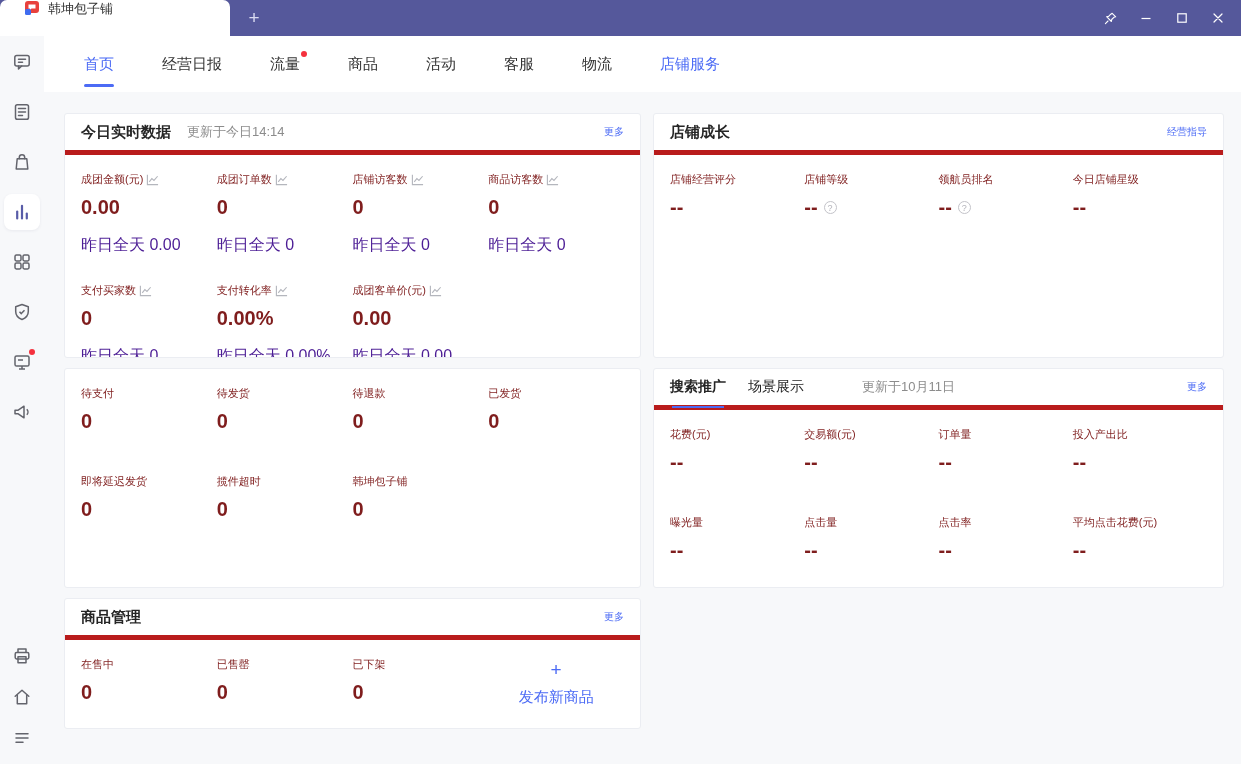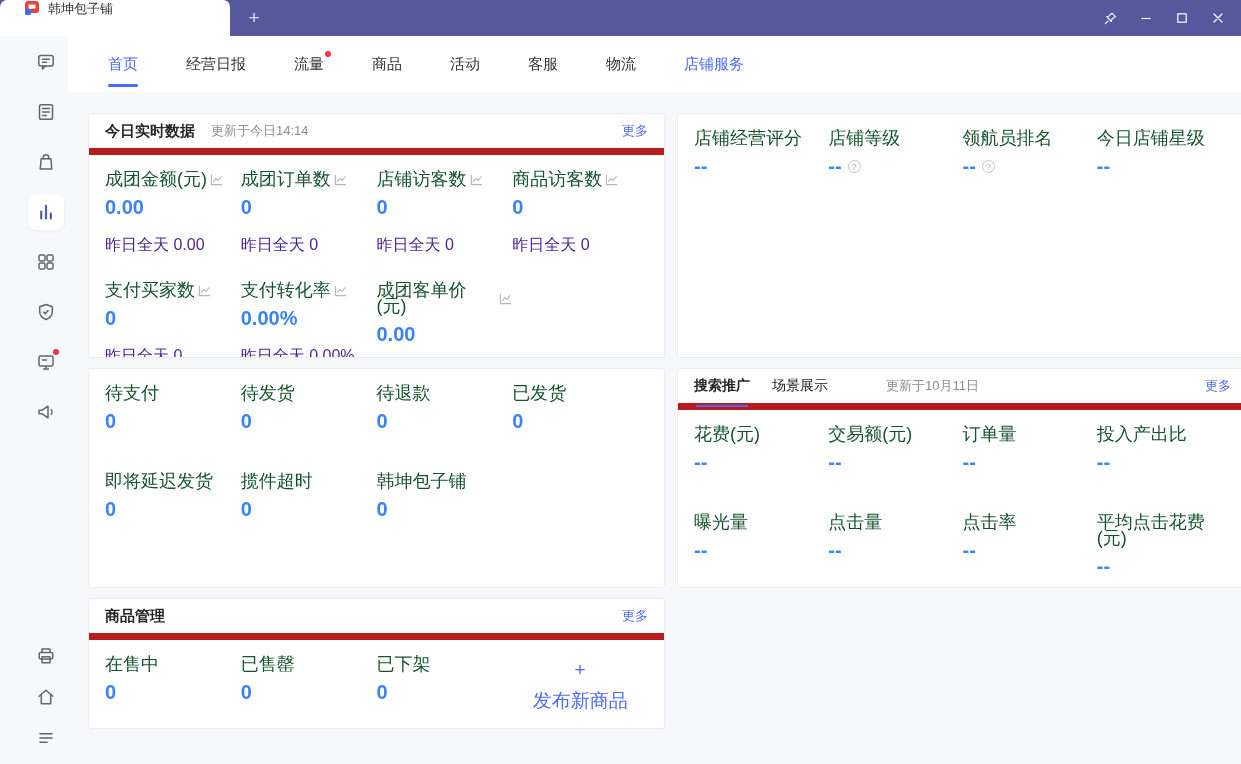--- a/index.html
+++ b/index.html
@@ -11,21 +11,21 @@
   
   .titlebar { height:36px; background:#55589b; display:flex; align-items:center; position:relative; }
   .browser-tab { width:230px; height:36px; background:#fff; border-radius:7px 7px 0 0;
     display:flex; align-items:flex-start; gap:8px; padding:0 24px; }
   .tab-title { font-size:13px; color:#333; }
   .newtab-btn { margin-left:10px; color:#d9daf0; font-size:19px; width:28px; height:28px;
     display:flex; align-items:center; justify-content:center; cursor:pointer; }
   .win-controls { margin-left:auto; display:flex; align-items:center; gap:6px; padding-right:8px; }
   .win-btn { width:30px; height:28px; display:flex; align-items:center; justify-content:center; cursor:pointer; }
   
-  .app { display:flex; height:728px;padding-left:24px; }
+  .app { display:flex; height:728px; }
   .sidebar { width:44px; background:#f7f8fa; display:flex; flex-direction:column; align-items:center;
     padding-top:8px; padding-bottom:12px; flex-shrink:0; }
   .side-item { width:36px; height:36px; display:flex; align-items:center; justify-content:center;
     margin-bottom:14px; position:relative; cursor:pointer; border-radius:8px; }
   .side-item.active { background:#fff; box-shadow:0 1px 3px rgba(60,60,100,.08); }
   .side-item .dot { position:absolute; top:5px; right:5px; width:6px; height:6px;
     background:#f5313d; border-radius:50%; }
   .side-bottom { margin-top:auto; display:flex; flex-direction:column; align-items:center; }
   .side-bottom .side-item { height:28px; margin-bottom:13px; }
   .side-bottom .side-item:last-child { margin-bottom:0; }
@@ -37,51 +37,51 @@
   .nav-tab.active::after { content:""; position:absolute; left:0; right:0; bottom:5px; height:3px;
     background:#4c6bf5; border-radius:2px; }
   .nav-tab.link { color:#4c6bf5; }
   .nav-dot { position:absolute; top:15px; right:-7px; width:6px; height:6px; background:#f5313d; border-radius:50%; }
   
   .content { flex:1; display:flex; gap:12px; padding:21px 17px 0 20px; align-items:flex-start; }
   .col { display:flex; flex-direction:column; gap:10px; }
   .col-left { width:577px; flex-shrink:0; }
   .col-right { width:571px; flex-shrink:0; }
   .card { background:#fff; border:1px solid #ebedf2; border-radius:3px; overflow:hidden; }
-  .card-header { height:41px; display:flex; align-items:center; padding:0 16px; border-bottom:7px solid #b91c1c; }
+  .card-header { height:41px; display:flex; align-items:center; padding:0 16px; border-bottom:5px solid #b91c1c; }
   .card-title { font-size:15px; font-weight:700; color:#262626; }
   .card-updated { font-size:13px; color:#8c8c8c; margin-left:16px; }
-  .card-more { margin-left:auto; font-size:13px; color:#4c6bf5; cursor:pointer; }
+  .card-more { margin-left:auto; font-size:10px; color:#4c6bf5; cursor:pointer; }
   .card-body { padding:16px; }
   .metrics { display:grid; grid-template-columns:repeat(4,1fr); }
   .metrics.g30 { row-gap:30px; }
   .metrics.g39 { row-gap:39px; }
   .cell {}
   .cell.h71 { min-height:71px; }
-  .metric-label { font-size:18px; color:#14532d; line-height:16px; display:flex; align-items:center; gap:3px; }
-  .metric-value { font-size:20px; font-weight:700; color:#3b82f6; line-height:25px; margin-top:8px;
+  .metric-label { font-size:11px; color:#7f1d1d; line-height:16px; display:flex; align-items:center; gap:3px; }
+  .metric-value { font-size:20px; font-weight:700; color:#7f1d1d; line-height:25px; margin-top:8px;
     font-family:"Liberation Sans","DejaVu Sans",sans-serif; }
   .metric-sub { font-size:16px; color:#4c1d95; line-height:15px; margin-top:17px; }
   .value-row { display:flex; align-items:center; margin-top:8px; }
   .value-row .metric-value { margin-top:0; }
   .metric-value.vlink { color:#4c6bf5; font-size:17px; text-decoration:underline; cursor:pointer; }
   .help-icon { width:13px; height:13px; border:1px solid #c3c3c9; border-radius:50%; color:#b3b3ba;
     font-size:9px; display:inline-flex; align-items:center; justify-content:center; margin-left:6px; cursor:pointer; }
   .help-icon::before { content:"?"; }
   .trend { flex-shrink:0; }
   
   .promo-tab { font-size:14px; color:#262626; height:41px; display:flex; align-items:center;
     position:relative; margin-right:22px; cursor:pointer; }
   .promo-tab.active { font-weight:700; }
   .promo-tab.active::after { content:""; position:absolute; left:2px; right:2px; bottom:0; height:2px; background:#4c6bf5; }
   
   .publish { display:flex; flex-direction:column; align-items:center; justify-content:center;
     color:#4c6bf5; cursor:pointer; padding-top:4px; }
   .publish .plus { font-size:19px; line-height:19px; }
-  .publish .plabel { font-size:19px; margin-top:9px; }
+  .publish .plabel { font-size:15px; margin-top:9px; }
   svg { display:block; }
 </style>
 </head>
 <body>
 
 <div class="titlebar">
   <div class="browser-tab">
     <svg width="16" height="16" viewBox="0 0 16 16">
       <rect x="1" y="1" width="14" height="12" rx="3" fill="#e8413c"></rect>
       <path d="M4.5 4.5h7v4h-4l-1.6 1.6V8.5h-1.4z" fill="#fff"></path>
@@ -401,20 +401,24 @@
                 <span class="plabel">发布新商品</span>
               </div>
             </div>
           </div>
         </div>
       </div>
 
       <div class="col col-right">
 
         <div class="card" style="height:245px;">
+          <div class="card-header">
+            <span class="card-title">店铺成长</span>
+            <span class="card-more">经营指导</span>
+          </div>
           <div class="card-body">
             <div class="metrics g30">
               <div class="cell h71">
                 <div class="metric-label">
                     <span>店铺经营评分</span>
                   </div>
                 <div class="metric-value">--</div>
               </div>
               <div class="cell h71">
                 <div class="metric-label">

